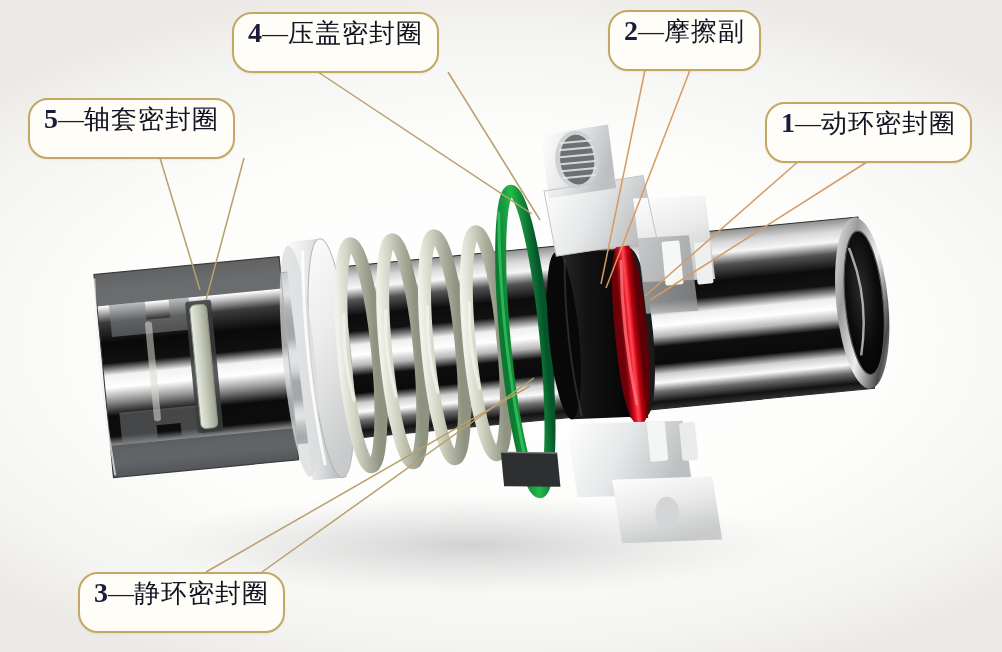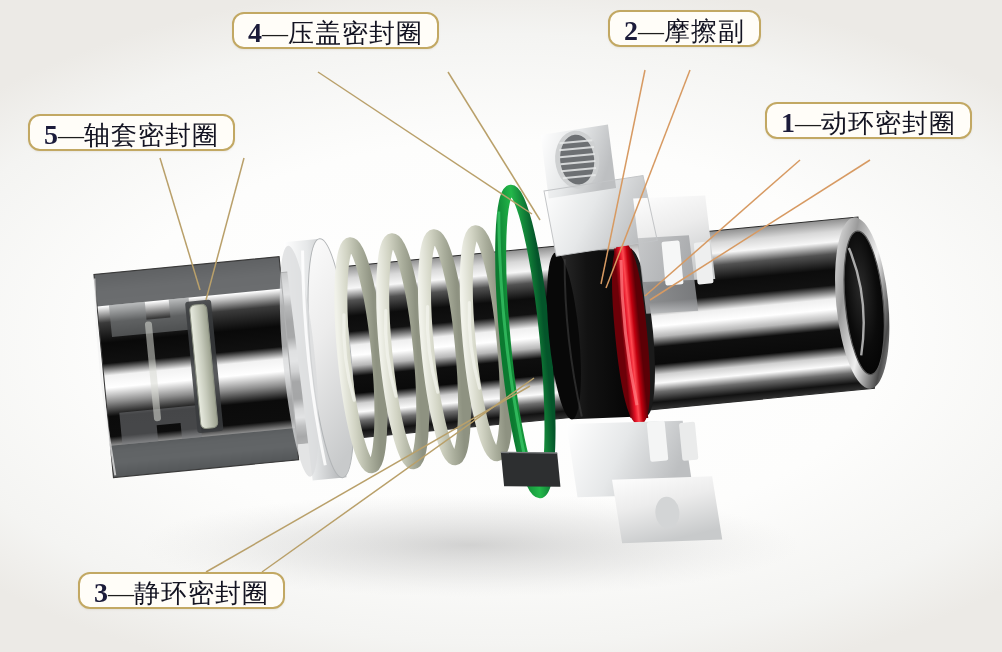--- a/index.html
+++ b/index.html
@@ -20,40 +20,40 @@
   }
 
   
   #art{position:absolute;left:0;top:0;width:1002px;height:652px;}
 
   
   .callout{
     position:absolute;
     background:#fffdf8;
     border:2px solid #c2a863;
-    border-radius:12px;
-    padding:5px 14px 0 14px;
+    border-radius:20px;
+    padding:5px 14px 24px 14px;
     white-space:nowrap;
     box-shadow:0 1px 2px rgba(120,100,60,.10);
     line-height:1;
   }
   .callout .num{
     font-weight:bold;
     font-size:28px;
     color:#1b1b3a;
     letter-spacing:0;
   }
   .callout .dash{
     font-size:26px;color:#1d1d1d;
   }
   .callout .txt{
     font-size:26px;color:#141422;letter-spacing:1px;
   }
 
-  #c5{left:28px;  top:98px;margin-top:16px;}
+  #c5{left:28px;  top:98px;}
   #c4{left:232px; top:12px;}
   #c2{left:608px; top:10px;font-family:Liberation Serif, serif;}
   #c1{left:765px; top:102px;}
   #c3{left:78px;  top:572px;}
 </style>
 </head>
 <body>
 
 <div id="stage">
   <div class="backdrop"></div>

